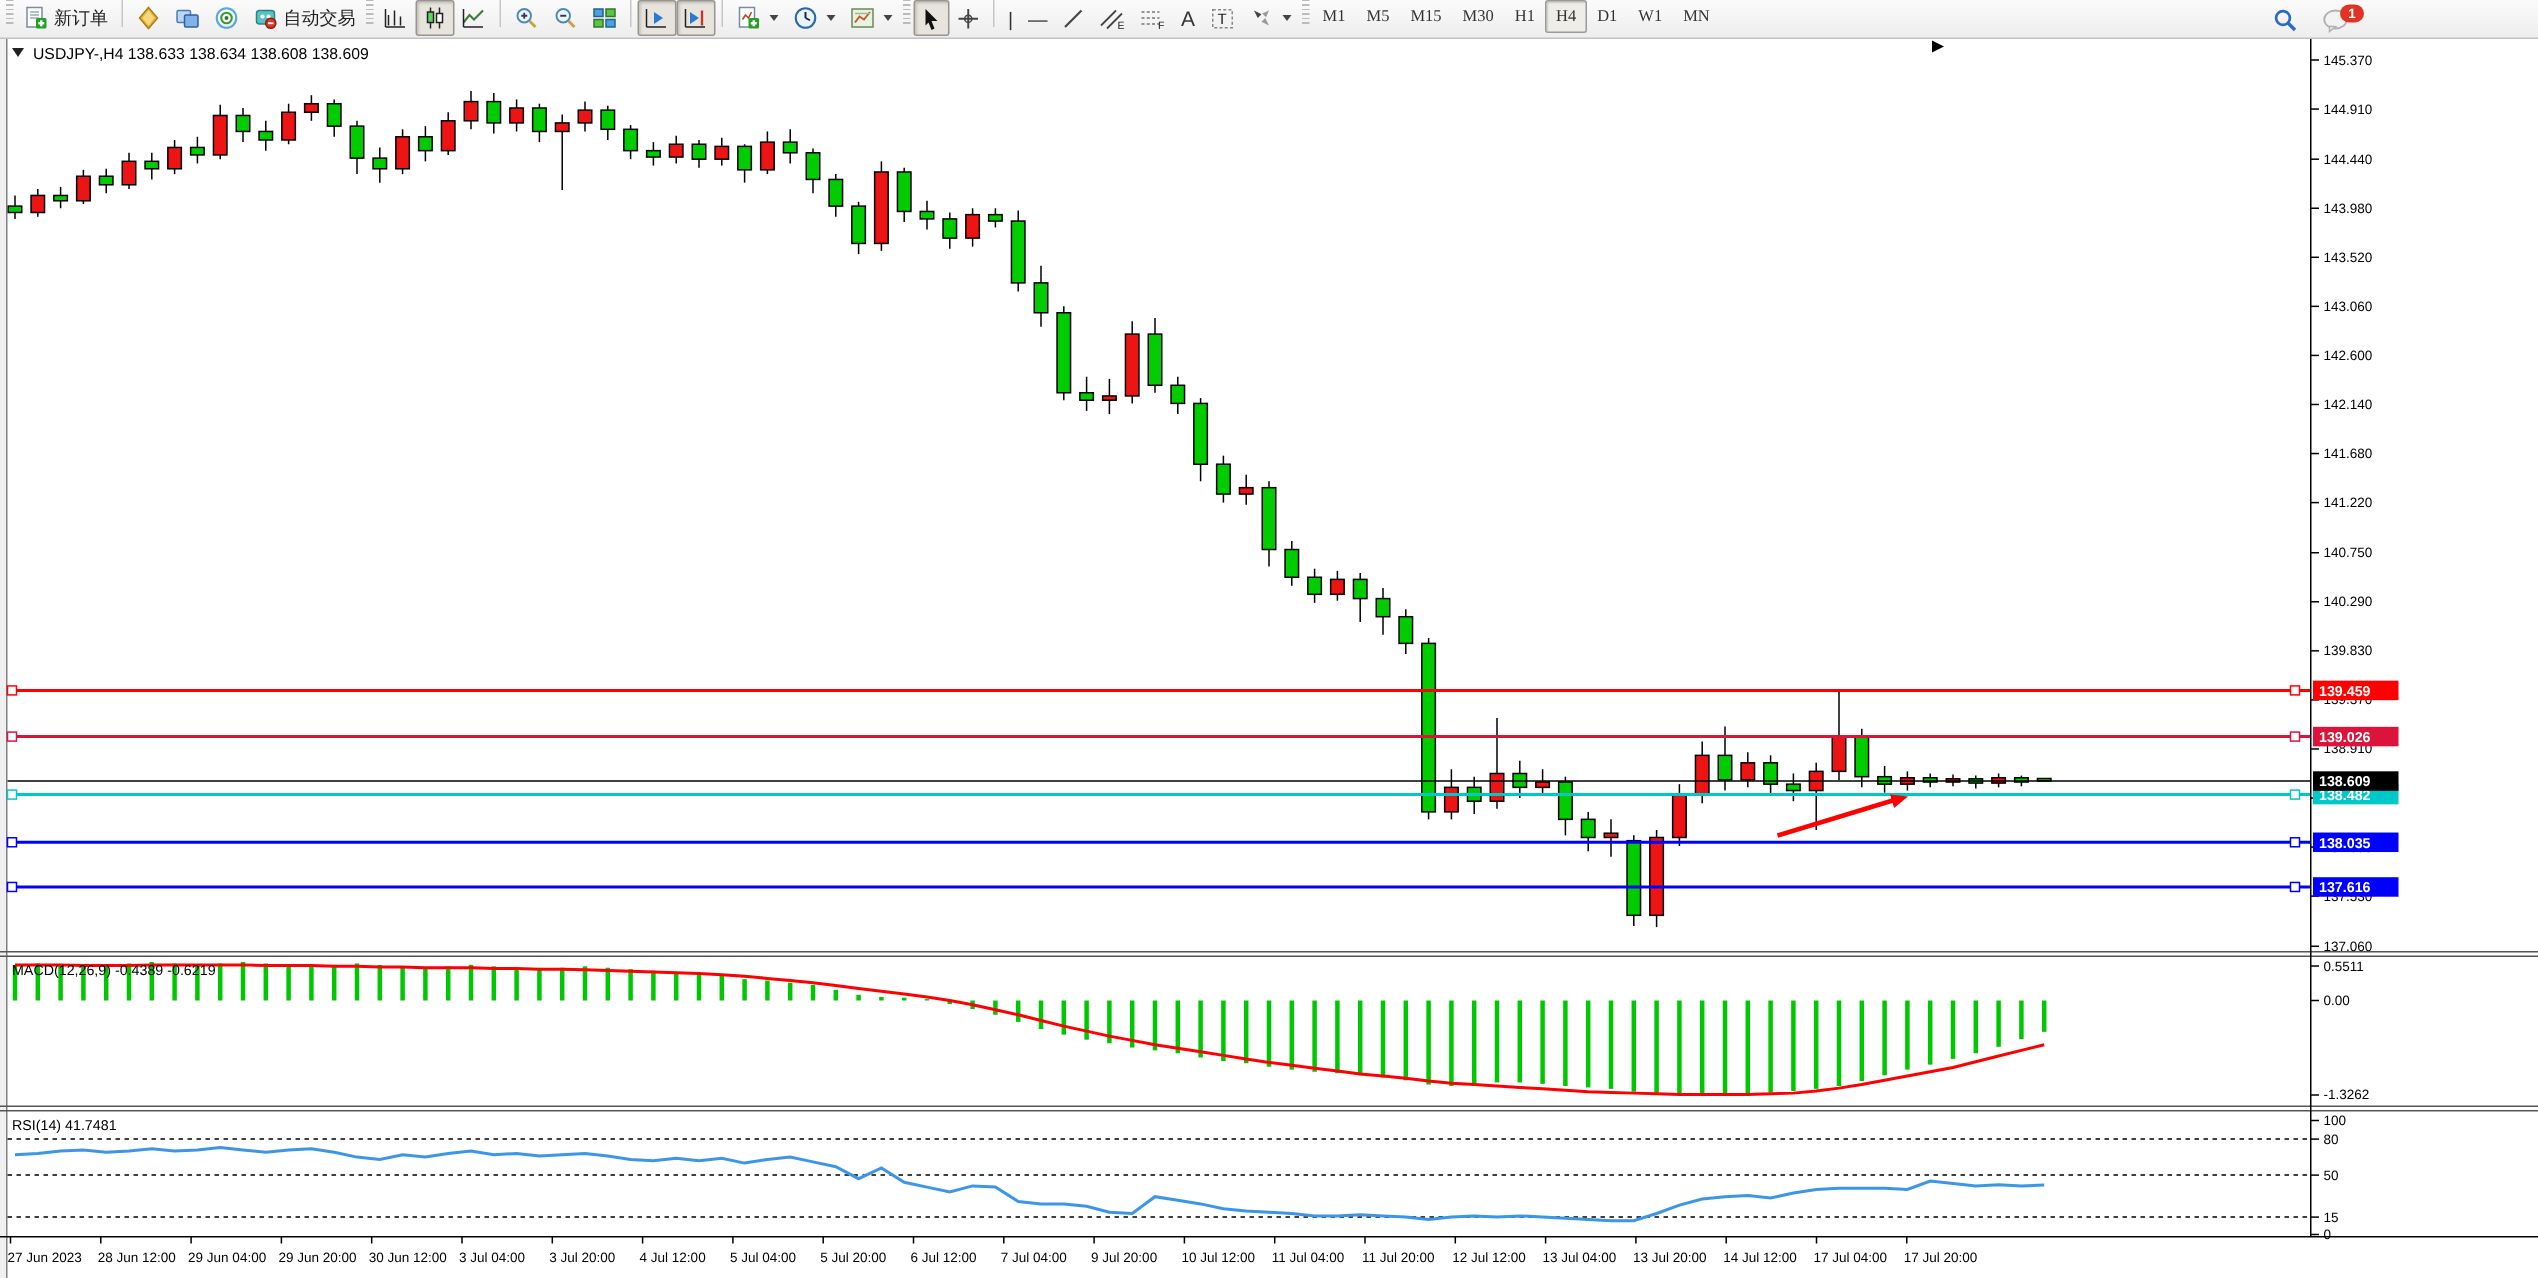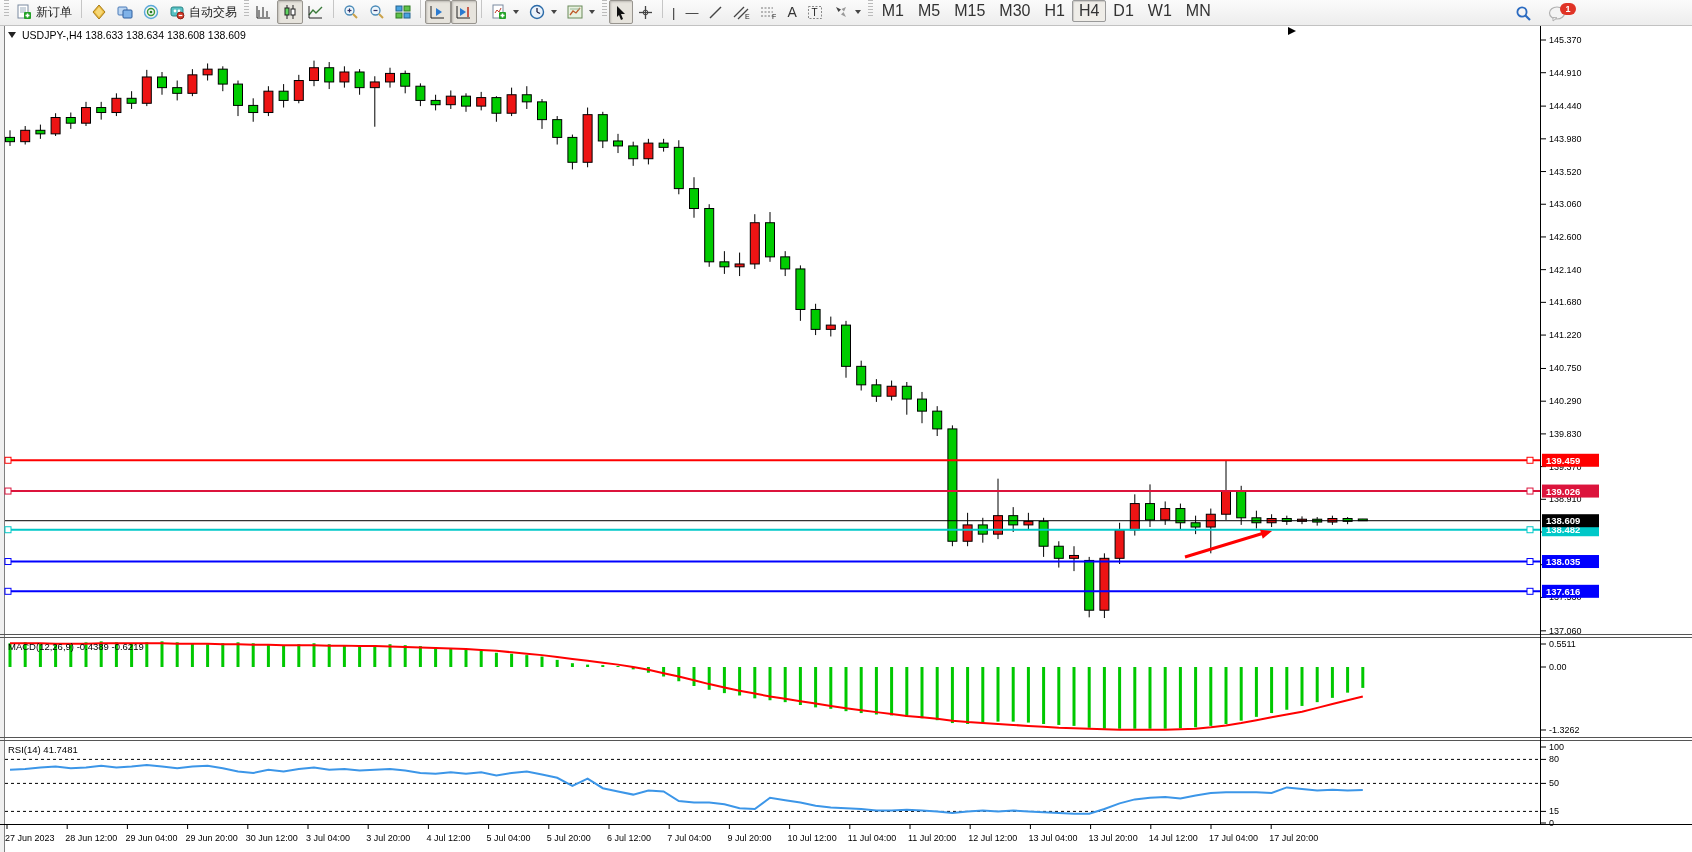--- a/index.html
+++ b/index.html
@@ -7,21 +7,21 @@
   
   #toolbar{position:absolute;left:0;top:0;width:1692px;height:26px;
     background:linear-gradient(#fbfbfb,#ededed);border-bottom:1px solid #c2c2c2;
     display:flex;align-items:flex-start;padding:0 2px;box-sizing:border-box;z-index:5;}
   .btn{display:flex;align-items:center;gap:4px;height:22px;padding:0 4px;border:1px solid transparent;
     border-radius:2px;font-size:12px;color:#222;cursor:default;white-space:nowrap;}
   .btn.pressed{background:#e7e4dd;border:1px solid #98958f;box-shadow:inset 1px 1px 2px rgba(0,0,0,.18);}
   .sep{width:1px;height:18px;background:#c6c6c6;margin:0 4px;}
   .grip{width:5px;height:18px;margin:0 2px;background:repeating-linear-gradient(#bbb,#bbb 1px,transparent 1px,transparent 3px);}
   .dd{width:0;height:0;border-left:3px solid transparent;border-right:3px solid transparent;border-top:4px solid #444;margin-left:2px;}
-  .tf{font-size:16px;color:#333;padding:0 6px;height:20px;display:flex;align-items:center;border:1px solid transparent;border-radius:2px;}
+  .tf{font-size:11px;color:#333;padding:0 6px;height:20px;display:flex;align-items:center;border:1px solid transparent;border-radius:2px;font-family:Liberation Serif, serif;}
   .tf.pressed{background:#efede8;border:1px solid #9a9a9a;box-shadow:inset 1px 1px 1px rgba(0,0,0,.15);}
   .rightgrp{position:absolute;left:1510px;top:0;height:26px;display:flex;align-items:center;gap:6px;}
   .badge{position:absolute;top:1px;right:-6px;min-width:12px;height:12px;border-radius:7px;background:#e03326;
     color:#fff;font-size:9px;font-weight:bold;display:flex;align-items:center;justify-content:center;padding:0 2px;}
   .glyph{font-size:13px;color:#333;}
   
   #chartwrap{position:absolute;left:0;top:26px;width:1474px;height:826px;}
   svg text{font-family:"Liberation Sans",sans-serif;}
 </style>
 </head>

